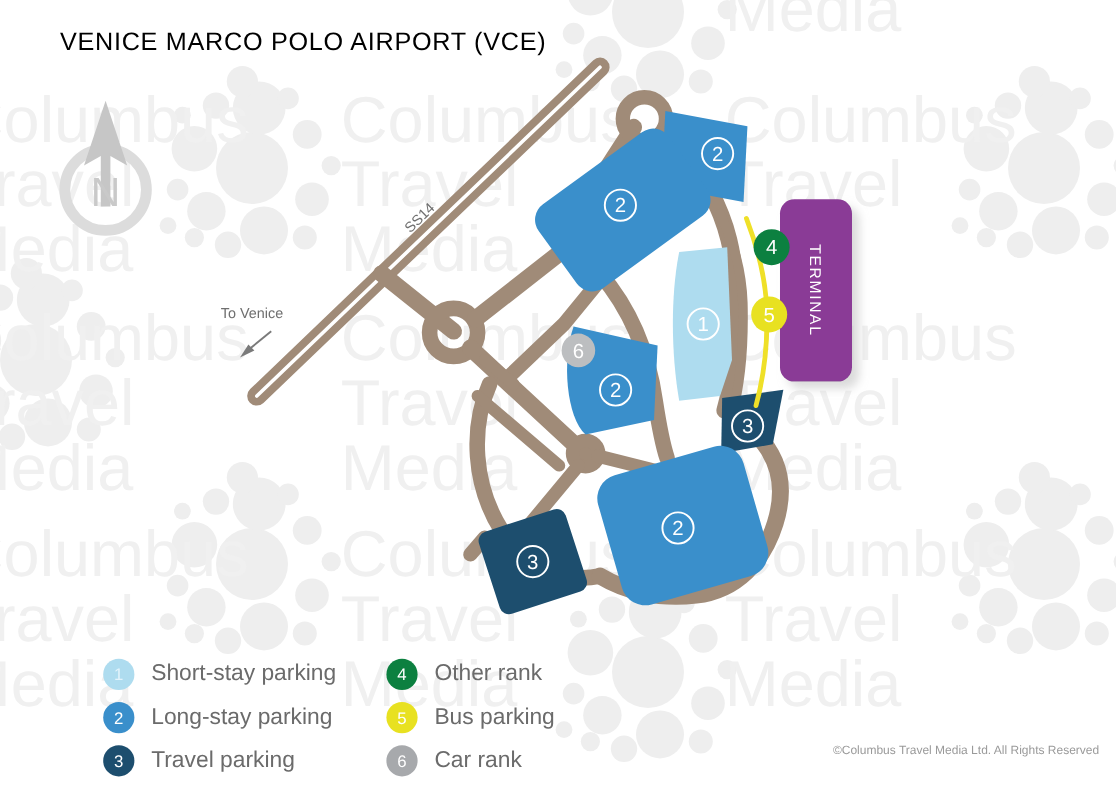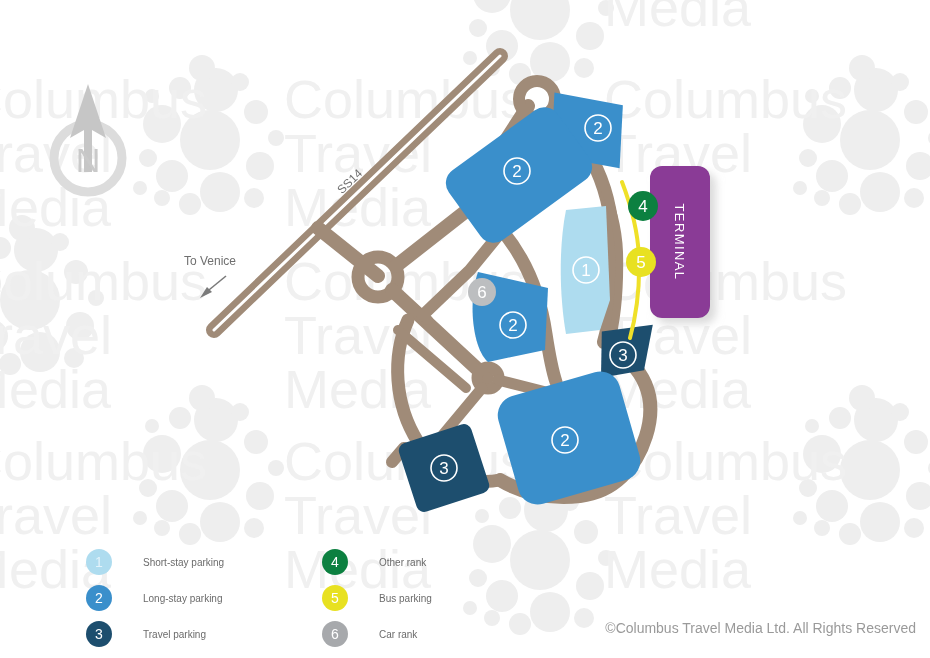--- a/index.html
+++ b/index.html
@@ -76,30 +76,30 @@
   .legend-swatch::after {
     content: "";
     position: absolute;
     left: 3px;
     right: 3px;
     top: 8px;
     height: 4px;
     background: #efe028;
   }
   .legend-label {
-    margin-left: 31px;
-    font-size: 10px;
+    margin-left: 14px;
+    font-size: 19px;
     color: #6b6b6b;
     white-space: nowrap;
   }
   .copyright {
     position: absolute;
     right: 14px;
     top: 620px;
-    font-size: 14px;
+    font-size: 10px;
     color: #9a9a9a;
     white-space: nowrap;
   }
   .wm-text {
     font-family: "Liberation Sans", sans-serif;
     fill: #f0f0f0;
     font-size: 54px;
   }
   .map-num {
     font-family: "Liberation Sans", sans-serif;
@@ -344,20 +344,21 @@
         <text class="map-num" x="641" y="268">5</text>
       </g>
 
       <g>
         <circle cx="482" cy="292" r="14" fill="#bcbec0"></circle>
         <text class="map-num" x="482" y="298">6</text>
       </g>
     </g>
   </svg>
 
+  <div class="title-text">VENICE MARCO POLO AIRPORT (VCE)</div>
 
   <div class="legend">
 
     <div class="legend-col c1">
       <div class="legend-row">
         <div class="legend-marker" style="background:#aedcef;color:#e3f3fb;">1</div>
         <div class="legend-label">Short-stay parking</div>
       </div>
       <div class="legend-row">
         <div class="legend-marker" style="background:#3a8fcb;">2</div>

